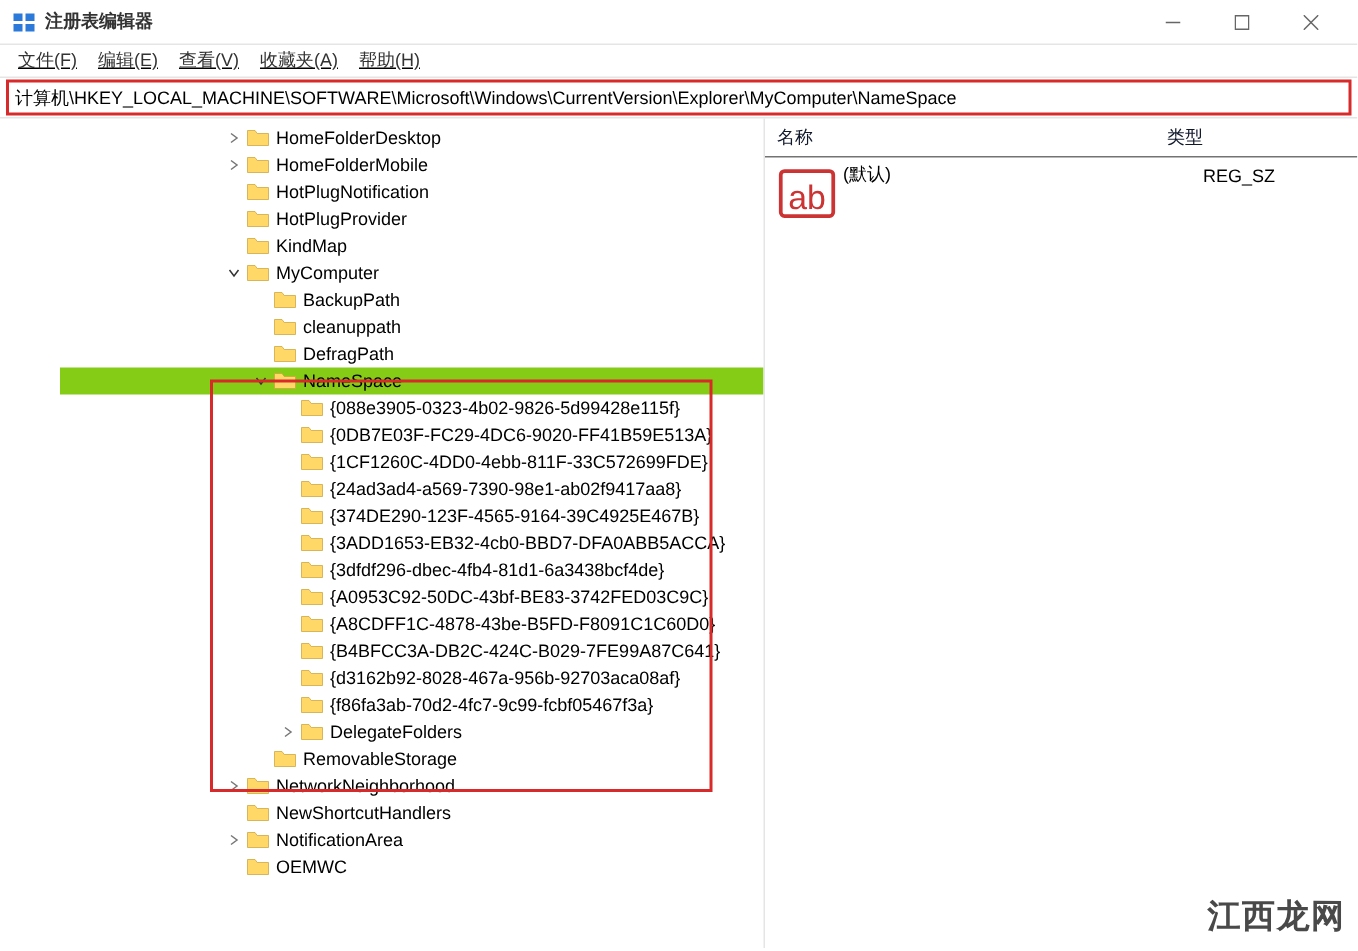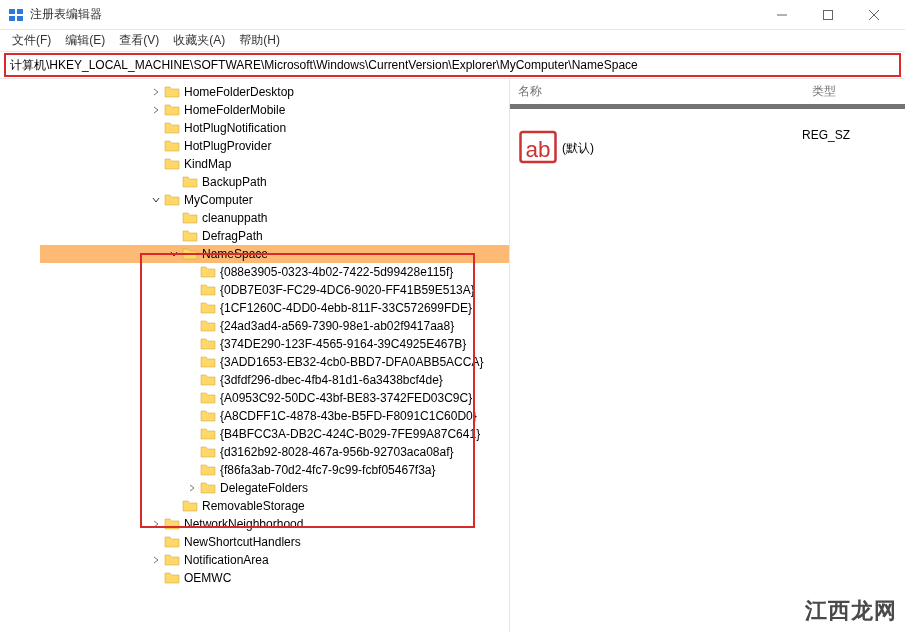--- a/index.html
+++ b/index.html
@@ -1,37 +1,37 @@
 <!DOCTYPE html>
 <html><head>
 <meta charset="utf-8">
 <style>
   * { box-sizing: border-box; }
   body { margin:0; font-family: "Microsoft YaHei","Segoe UI",Tahoma,sans-serif; font-size:12px; background:#fff; color:#000; width:905px; height:634px; overflow:hidden; position:relative; }
-  .titlebar { height:30px; background:#fff; display:flex; align-items:center; padding:0 8px; border-bottom:1px solid #e5e5e5; }
+  .titlebar { height:30px; background:#fff; display:flex; align-items:center; padding:0 8px; border-bottom:1px solid #e5e5e5;font-weight:bold; }
   .titlebar .appicon { width:16px; height:16px; margin-right:6px; }
   .titlebar .title { flex:1; color:#333; }
   .winctrls { display:flex; }
   .winbtn { width:46px; height:30px; display:flex; align-items:center; justify-content:center; color:#666; }
-  .menubar { height:22px; display:flex; align-items:flex-start; padding:0 6px; gap:2px; border-bottom:1px solid #e5e5e5;}
+  .menubar { height:22px; display:flex; align-items:flex-start; padding:0 6px; gap:2px; border-bottom:1px solid #e5e5e5;text-decoration:underline;}
   .menuitem { padding:2px 6px; color:#333; }
   .addressbar { height:24px; border:2px solid #d82a2a; margin:1px 4px; display:flex; align-items:center; padding:0 4px; font-size:12px;text-align:right; }
   .addr-label{ margin-right:0px; white-space:nowrap; }
   .addr-path{ white-space:nowrap; overflow:hidden; }
   .content { display:flex; height:calc(100% - 30px - 22px - 28px); border-top:1px solid #e5e5e5;}
   .tree { width:510px; border-right:1px solid #e5e5e5; overflow:auto; padding:4px 0; position:relative;}
   .right { flex:1; overflow:auto; }
-  .right-header{ display:flex; border-bottom:5px solid #737373; padding:4px 8px; color:#737373;gap:34px;}
+  .right-header{ display:flex; border-bottom:1px solid #737373; padding:4px 8px; color:#0f172a;}
   .col-name{ width:260px;}
   .col-type{ flex:1;}
   .right-row{ display:flex; padding:3px 8px; align-items:center;}
   .right-row .icon{ width:40px; height:16px; margin-right:4px; flex:none;}
-  .right-row .name{ width:240px;margin-top:28px;}
+  .right-row .name{ width:240px;}
   .node { display:flex; align-items:center; height:18px; padding-right:6px; white-space:nowrap;margin-left:40px; }
-  .node.selected{ background:#fdba74;}
+  .node.selected{ background:#84cc16;}
   .expander{ width:16px; height:16px; display:flex; align-items:center; justify-content:center; color:#555; flex:none; font-size:10px;}
   .spacer{ display:inline-block; height:1px; flex:none;}
   .folder-icon{ width:16px; height:16px; margin-right:4px; flex:none; }
   .label{ }
   .highlight{ position:absolute; border:2px solid #d82a2a; pointer-events:none; }
   .watermark{ position:absolute; right:8px; bottom:8px; font-size:22px; font-weight:bold; color:#494949; text-shadow:0 0 4px #fff; pointer-events:none; letter-spacing:1px;}
 </style>
 </head>
 <body>
 
@@ -121,74 +121,74 @@
       </div>
       <div class="node">
         <span class="spacer" style="width: 108px;"></span>
         <span class="expander"></span>
         <span class="folder-icon"><svg viewBox="0 0 16 16">
             <path d="M1 3h5l1.5 2H15v8H1z" fill="#ffd868" stroke="#caa33a" stroke-width="0.5"></path>
           </svg></span>
         <span class="label">KindMap</span>
       </div>
       <div class="node">
+        <span class="spacer" style="width: 108px;"></span>
+        <span class="expander">
+          <svg width="8" height="8" viewBox="0 0 8 8">
+            <path d="M1 2l3 4 3-4" fill="none" stroke="#333"></path>
+          </svg>
+        </span>
+        <span class="folder-icon"><svg viewBox="0 0 16 16">
+            <path d="M1 3h5l1.5 2H15v8H1z" fill="#ffd868" stroke="#caa33a" stroke-width="0.5"></path>
+          </svg></span>
+        <span class="label">MyComputer</span>
+      </div>
+      <div class="node">
         <span class="spacer" style="width: 126px;"></span>
         <span class="expander"></span>
         <span class="folder-icon"><svg viewBox="0 0 16 16">
             <path d="M1 3h5l1.5 2H15v8H1z" fill="#ffd868" stroke="#caa33a" stroke-width="0.5"></path>
           </svg></span>
         <span class="label">BackupPath</span>
       </div>
       <div class="node">
-        <span class="spacer" style="width: 108px;"></span>
+        <span class="spacer" style="width: 126px;"></span>
+        <span class="expander"></span>
+        <span class="folder-icon"><svg viewBox="0 0 16 16">
+            <path d="M1 3h5l1.5 2H15v8H1z" fill="#ffd868" stroke="#caa33a" stroke-width="0.5"></path>
+          </svg></span>
+        <span class="label">cleanuppath</span>
+      </div>
+      <div class="node">
+        <span class="spacer" style="width: 126px;"></span>
+        <span class="expander"></span>
+        <span class="folder-icon"><svg viewBox="0 0 16 16">
+            <path d="M1 3h5l1.5 2H15v8H1z" fill="#ffd868" stroke="#caa33a" stroke-width="0.5"></path>
+          </svg></span>
+        <span class="label">DefragPath</span>
+      </div>
+      <div class="node selected">
+        <span class="spacer" style="width: 126px;"></span>
         <span class="expander">
           <svg width="8" height="8" viewBox="0 0 8 8">
             <path d="M1 2l3 4 3-4" fill="none" stroke="#333"></path>
           </svg>
         </span>
         <span class="folder-icon"><svg viewBox="0 0 16 16">
             <path d="M1 3h5l1.5 2H15v8H1z" fill="#ffd868" stroke="#caa33a" stroke-width="0.5"></path>
           </svg></span>
-        <span class="label">MyComputer</span>
-      </div>
-      <div class="node">
-        <span class="spacer" style="width: 126px;"></span>
-        <span class="expander"></span>
-        <span class="folder-icon"><svg viewBox="0 0 16 16">
-            <path d="M1 3h5l1.5 2H15v8H1z" fill="#ffd868" stroke="#caa33a" stroke-width="0.5"></path>
-          </svg></span>
-        <span class="label">cleanuppath</span>
-      </div>
-      <div class="node">
-        <span class="spacer" style="width: 126px;"></span>
-        <span class="expander"></span>
-        <span class="folder-icon"><svg viewBox="0 0 16 16">
-            <path d="M1 3h5l1.5 2H15v8H1z" fill="#ffd868" stroke="#caa33a" stroke-width="0.5"></path>
-          </svg></span>
-        <span class="label">DefragPath</span>
-      </div>
-      <div class="node selected">
-        <span class="spacer" style="width: 126px;"></span>
-        <span class="expander">
-          <svg width="8" height="8" viewBox="0 0 8 8">
-            <path d="M1 2l3 4 3-4" fill="none" stroke="#333"></path>
-          </svg>
-        </span>
-        <span class="folder-icon"><svg viewBox="0 0 16 16">
-            <path d="M1 3h5l1.5 2H15v8H1z" fill="#ffd868" stroke="#caa33a" stroke-width="0.5"></path>
-          </svg></span>
         <span class="label">NameSpace</span>
       </div>
       <div class="node">
         <span class="spacer" style="width: 144px;"></span>
         <span class="expander"></span>
         <span class="folder-icon"><svg viewBox="0 0 16 16">
             <path d="M1 3h5l1.5 2H15v8H1z" fill="#ffd868" stroke="#caa33a" stroke-width="0.5"></path>
           </svg></span>
-        <span class="label">{088e3905-0323-4b02-7422-5d99428e115f}</span>
+        <span class="label">{088e3905-0323-4b02-9826-5d99428e115f}</span>
       </div>
       <div class="node">
         <span class="spacer" style="width: 144px;"></span>
         <span class="expander"></span>
         <span class="folder-icon"><svg viewBox="0 0 16 16">
             <path d="M1 3h5l1.5 2H15v8H1z" fill="#ffd868" stroke="#caa33a" stroke-width="0.5"></path>
           </svg></span>
         <span class="label">{0DB7E03F-FC29-4DC6-9020-FF41B59E513A}</span>
       </div>
       <div class="node">

